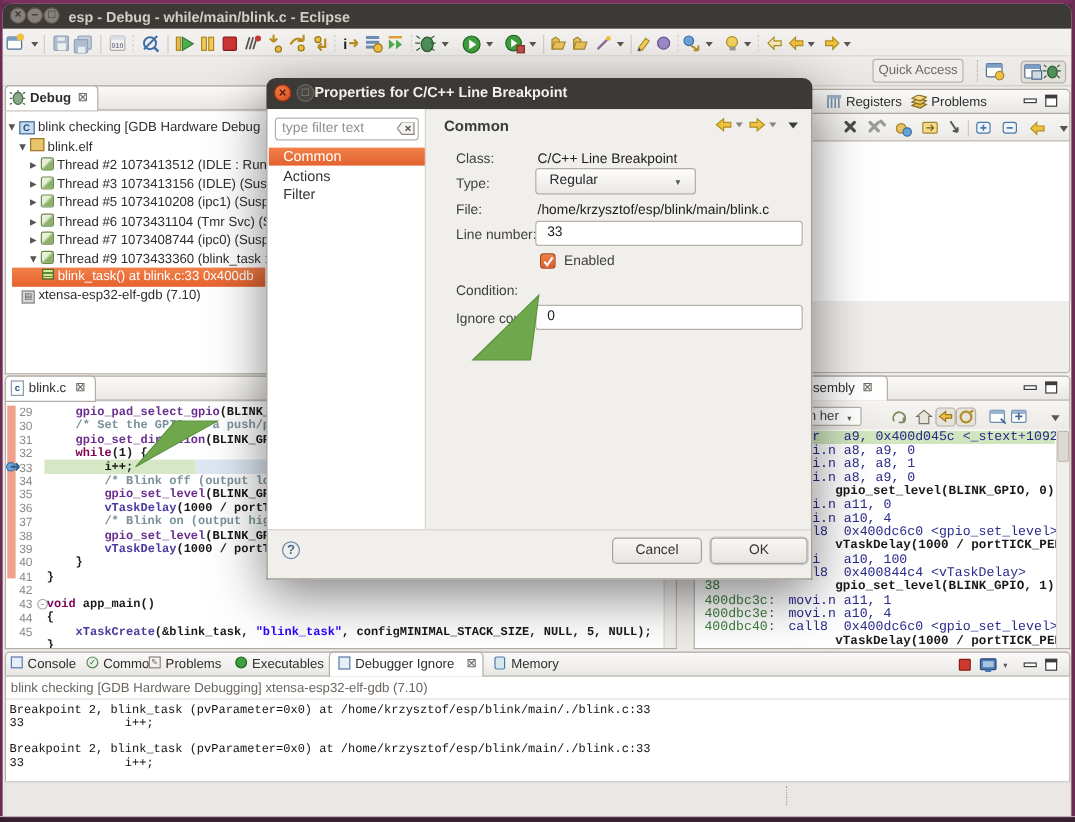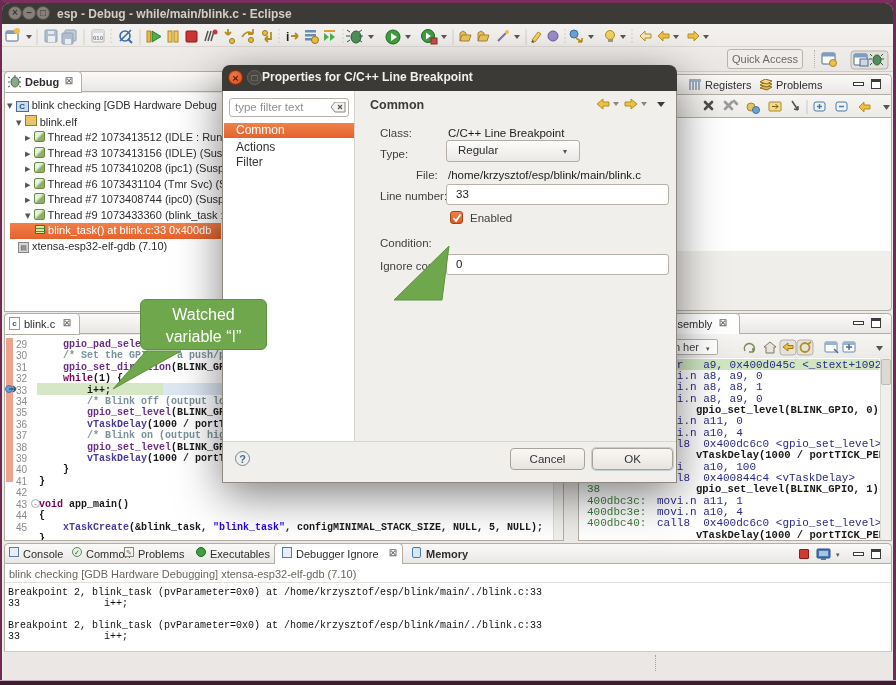--- a/index.html
+++ b/index.html
@@ -328,21 +328,21 @@
     <div class="abs" style="left:70px;top:544px;width:10px;height:10px;background:#e8f0e4;border:1px solid #5a8a5a;border-radius:5px;font-size:7px;color:#2a6a2a;line-height:9px;text-align:center;">✓</div>
     <div class="abs tabtext" style="left:84px;top:545px;">Common</div>
     <div class="abs" style="left:122px;top:544px;width:10px;height:10px;background:#f5f3ef;border:1px solid #8a857a;font-size:7px;line-height:9px;text-align:center;color:#666;">✎</div>
     <div class="abs tabtext" style="left:136px;top:545px;">Problems</div>
     <div class="abs" style="left:194px;top:544px;width:10px;height:10px;background:#3f9e3f;border:1px solid #1e681e;border-radius:5px;"></div>
     <div class="abs tabtext" style="left:208px;top:545px;">Executables</div>
     <div class="abs" style="left:280px;top:544px;width:10px;height:11px;background:#e8eef8;border:1px solid #5a7aa8;"></div>
     <div class="abs tabtext" style="left:294px;top:545px;">Debugger Ignore</div>
     <div class="abs xclose" style="left:387px;top:545px;">☒</div>
     <div class="abs" style="left:410px;top:544px;width:9px;height:11px;background:#d8e8f0;border:1px solid #4a7aaa;border-radius:2px;"></div>
-    <div class="abs tabtext" style="left:424px;top:545px;font-weight:bold;">Memory</div>
+    <div class="abs tabtext" style="left:424px;top:545px;">Memory</div>
 
     <div class="abs" style="left:797px;top:546px;width:10px;height:10px;background:#cc3a30;border:1px solid #8c1a1a;border-radius:1px;"></div>
     <svg class="abs" style="left:814px;top:545px;" width="15" height="13" viewBox="0 0 15 13">
           <rect x="1" y="1" width="13" height="9" rx="1" fill="#4a7ab0" stroke="#2a4a80"></rect>
           <rect x="3" y="3" width="9" height="5" fill="#a8c4e0"></rect>
           <rect x="5" y="10" width="5" height="2" fill="#4a7ab0"></rect>
         </svg>
     <div class="abs" style="left:834px;top:548px;font-size:7px;color:#5a564f;">▾</div>
     <div class="abs" style="left:851px;top:549px;width:11px;height:4px;border:1.5px solid #3c3c3c;background:#fff;"></div>
     <div class="abs" style="left:869px;top:546px;width:10px;height:10px;border:1.5px solid #3c3c3c;background:#fff;"></div>
@@ -386,21 +386,21 @@
             <path d="M46 5 l6 0 -3 4 z" fill="#8a857c"></path>
             <path d="M62 5 l8 0 -4 5 z" fill="#3c3c3c"></path>
           </svg>
 
       <div class="dlabel" style="left:157px;top:36px;">Class:</div>
       <div class="dvalue" style="left:225px;top:36px;">C/C++ Line Breakpoint</div>
       <div class="dlabel" style="left:157px;top:57px;">Type:</div>
       <div class="abs" style="left:223px;top:49px;width:134px;height:22px;background:linear-gradient(#fdfdfc,#ebe8e5);border:1px solid #b4aea6;border-radius:3px;"></div>
       <div class="abs" style="left:235px;top:53px;font-size:11.5px;color:#2a2a2a;">Regular</div>
       <div class="abs" style="left:340px;top:56px;font-size:8px;color:#555;">▾</div>
-      <div class="dlabel" style="left:157px;top:78px;margin-left:36px;">File:</div>
+      <div class="dlabel" style="left:157px;top:78px;">File:</div>
       <div class="dvalue" style="left:225px;top:78px;">/home/krzysztof/esp/blink/main/blink.c</div>
       <div class="dlabel" style="left:157px;top:99px;">Line number:</div>
       <div class="dinput" style="left:223px;top:93px;width:223px;height:21px;line-height:19px;padding-left:9px;">33</div>
       <div class="abs" style="left:227px;top:120px;width:13px;height:13px;background:linear-gradient(#f08149,#dd5a26);border:1px solid #a84315;border-radius:3px;"></div>
       <svg class="abs" style="left:228px;top:121px;" width="12" height="12" viewBox="0 0 12 12">
             <path d="M2.5 6 l2.5 3 4.5-6.5" stroke="#fff" stroke-width="1.8" fill="none"></path>
           </svg>
       <div class="dlabel" style="left:247px;top:121px;text-align:right;">Enabled</div>
       <div class="dlabel" style="left:157px;top:146px;">Condition:</div>
       <div class="dlabel" style="left:157px;top:169px;">Ignore count:</div>
@@ -412,21 +412,20 @@
       <div class="btn" style="left:369px;top:357px;width:81px;height:22px;line-height:21px;box-shadow:0 0 0 1px #c8ccd4;">OK</div>
     </div>
   </div>
 
   <svg class="ctail" style="left:100px;top:340px;z-index:61;" width="90" height="52" viewBox="0 0 90 52">
         <path d="M11 46 L44 8 79 8 z" fill="#6fa84c" stroke="#5d9140"></path>
       </svg>
   <svg class="ctail" style="left:385px;top:240px;z-index:61;" width="70" height="62" viewBox="0 0 70 62">
         <path d="M62 3 L7 57 55 57 z" fill="#6fa84c" stroke="#5d9140"></path>
       </svg>
-  <div class="callout" style="left:138px;top:296px;width:127px;height:51px;padding-top:4px;">Watched<br>variable “I”</div>
 </div>
 
 <div class="abs" style="left:0;top:0;width:896px;height:3px;background:#7a2f5f;"></div>
 <div class="abs" style="left:0;top:0;width:2px;height:685px;background:#6b2b52;"></div>
 <div class="abs" style="left:893px;top:0;width:3px;height:685px;background:#6b2b52;"></div>
 <div class="abs" style="left:0;top:680px;width:896px;height:1px;background:#c9a8bc;z-index:80;"></div>
 <div class="abs" style="left:0;top:681px;width:896px;height:4px;background:#39202f;z-index:80;"></div>
 </div>
 
 </body></html>

